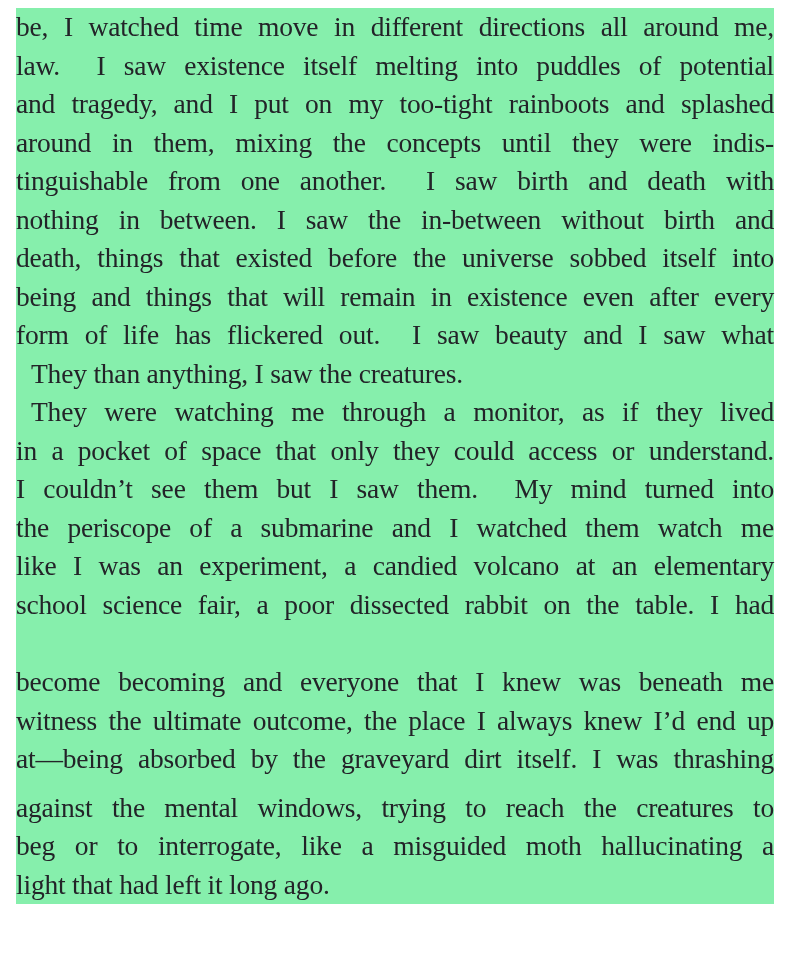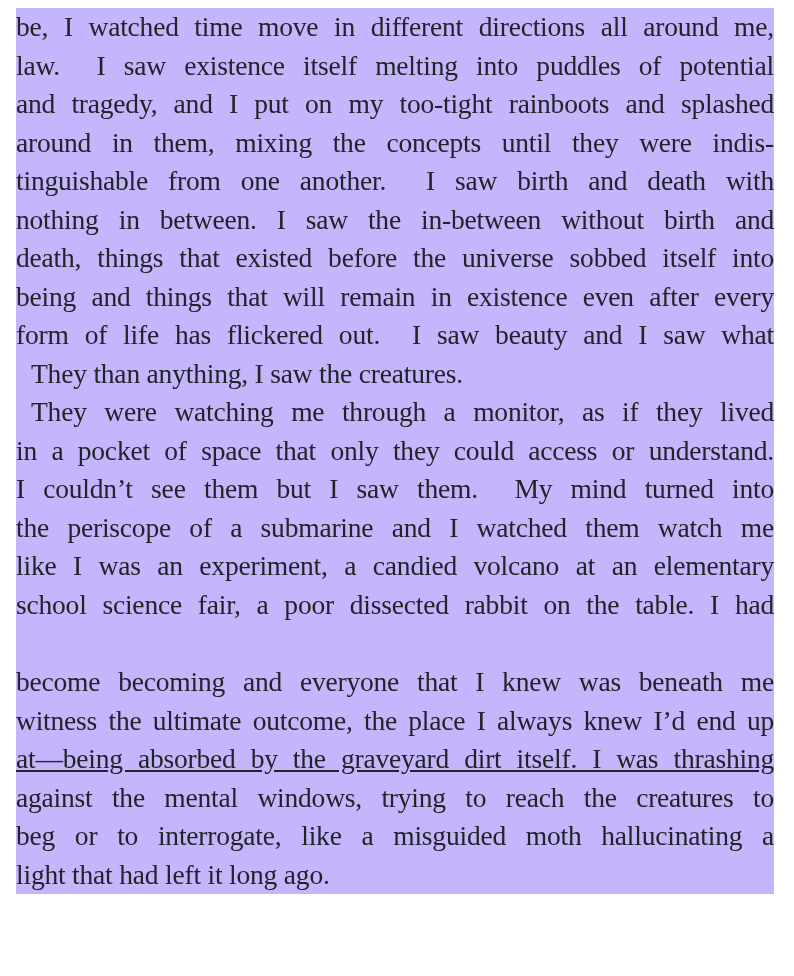--- a/index.html
+++ b/index.html
@@ -32,36 +32,36 @@
   .line.last {
     text-align-last: left;
   }
   .line.indent {
     text-indent: 15px;
   }
 </style>
 </head>
 <body>
 
-<div class="page" style="background: #c4b5fd;">
+<div class="page" style="background: #86efac;">
     <div class="line" style="color: rgb(35, 35, 40);">be, I watched time move in different directions all around me,</div>
     <div class="line" style="color: rgb(35, 35, 40);">law.  I saw existence itself melting into puddles of potential</div>
     <div class="line" style="color: rgb(35, 35, 40);">and tragedy, and I put on my too-tight rainboots and splashed</div>
     <div class="line" style="color: rgb(35, 35, 40);">around in them, mixing the concepts until they were indis-</div>
     <div class="line" style="color: rgb(35, 35, 40);">tinguishable from one another.  I saw birth and death with</div>
     <div class="line" style="color: rgb(35, 35, 40);">nothing in between. I saw the in-between without birth and</div>
     <div class="line" style="color: rgb(35, 35, 40);">death, things that existed before the universe sobbed itself into</div>
     <div class="line" style="color: rgb(35, 35, 40);">being and things that will remain in existence even after every</div>
     <div class="line" style="color: rgb(35, 35, 40);">form of life has flickered out.  I saw beauty and I saw what</div>
     <div class="line last indent" style="color: rgb(35, 35, 40);">They than anything, I saw the creatures.</div>
     <div class="line indent" style="color: rgb(35, 35, 40);">They were watching me through a monitor, as if they lived</div>
     <div class="line" style="color: rgb(35, 35, 40);">in a pocket of space that only they could access or understand.</div>
     <div class="line" style="color: rgb(35, 35, 40);">I couldn’t see them but I saw them.  My mind turned into</div>
     <div class="line" style="color: rgb(35, 35, 40);">the periscope of a submarine and I watched them watch me</div>
     <div class="line" style="color: rgb(35, 35, 40);">like I was an experiment, a candied volcano at an elementary</div>
     <div class="line" style="color: rgb(35, 35, 40);">school science fair, a poor dissected rabbit on the table. I had</div>
     <div class="line" style="color: rgb(35, 35, 40); margin-top: 39px;">become becoming and everyone that I knew was beneath me</div>
     <div class="line" style="color: rgb(35, 35, 40);">witness the ultimate outcome, the place I always knew I’d end up</div>
-    <div class="line" style="color: rgb(35, 35, 40); text-decoration: underline;">at—being absorbed by the graveyard dirt itself. I was thrashing</div>
-    <div class="line" style="color: rgb(35, 35, 40);">against the mental windows, trying to reach the creatures to</div>
+    <div class="line" style="color: rgb(35, 35, 40);">at—being absorbed by the graveyard dirt itself. I was thrashing</div>
+    <div class="line" style="color: rgb(35, 35, 40); margin-top: 10px;">against the mental windows, trying to reach the creatures to</div>
     <div class="line" style="color: rgb(35, 35, 40);">beg or to interrogate, like a misguided moth hallucinating a</div>
     <div class="line last" style="color: rgb(35, 35, 40);">light that had left it long ago.</div>
   </div>
 
 </body></html>

